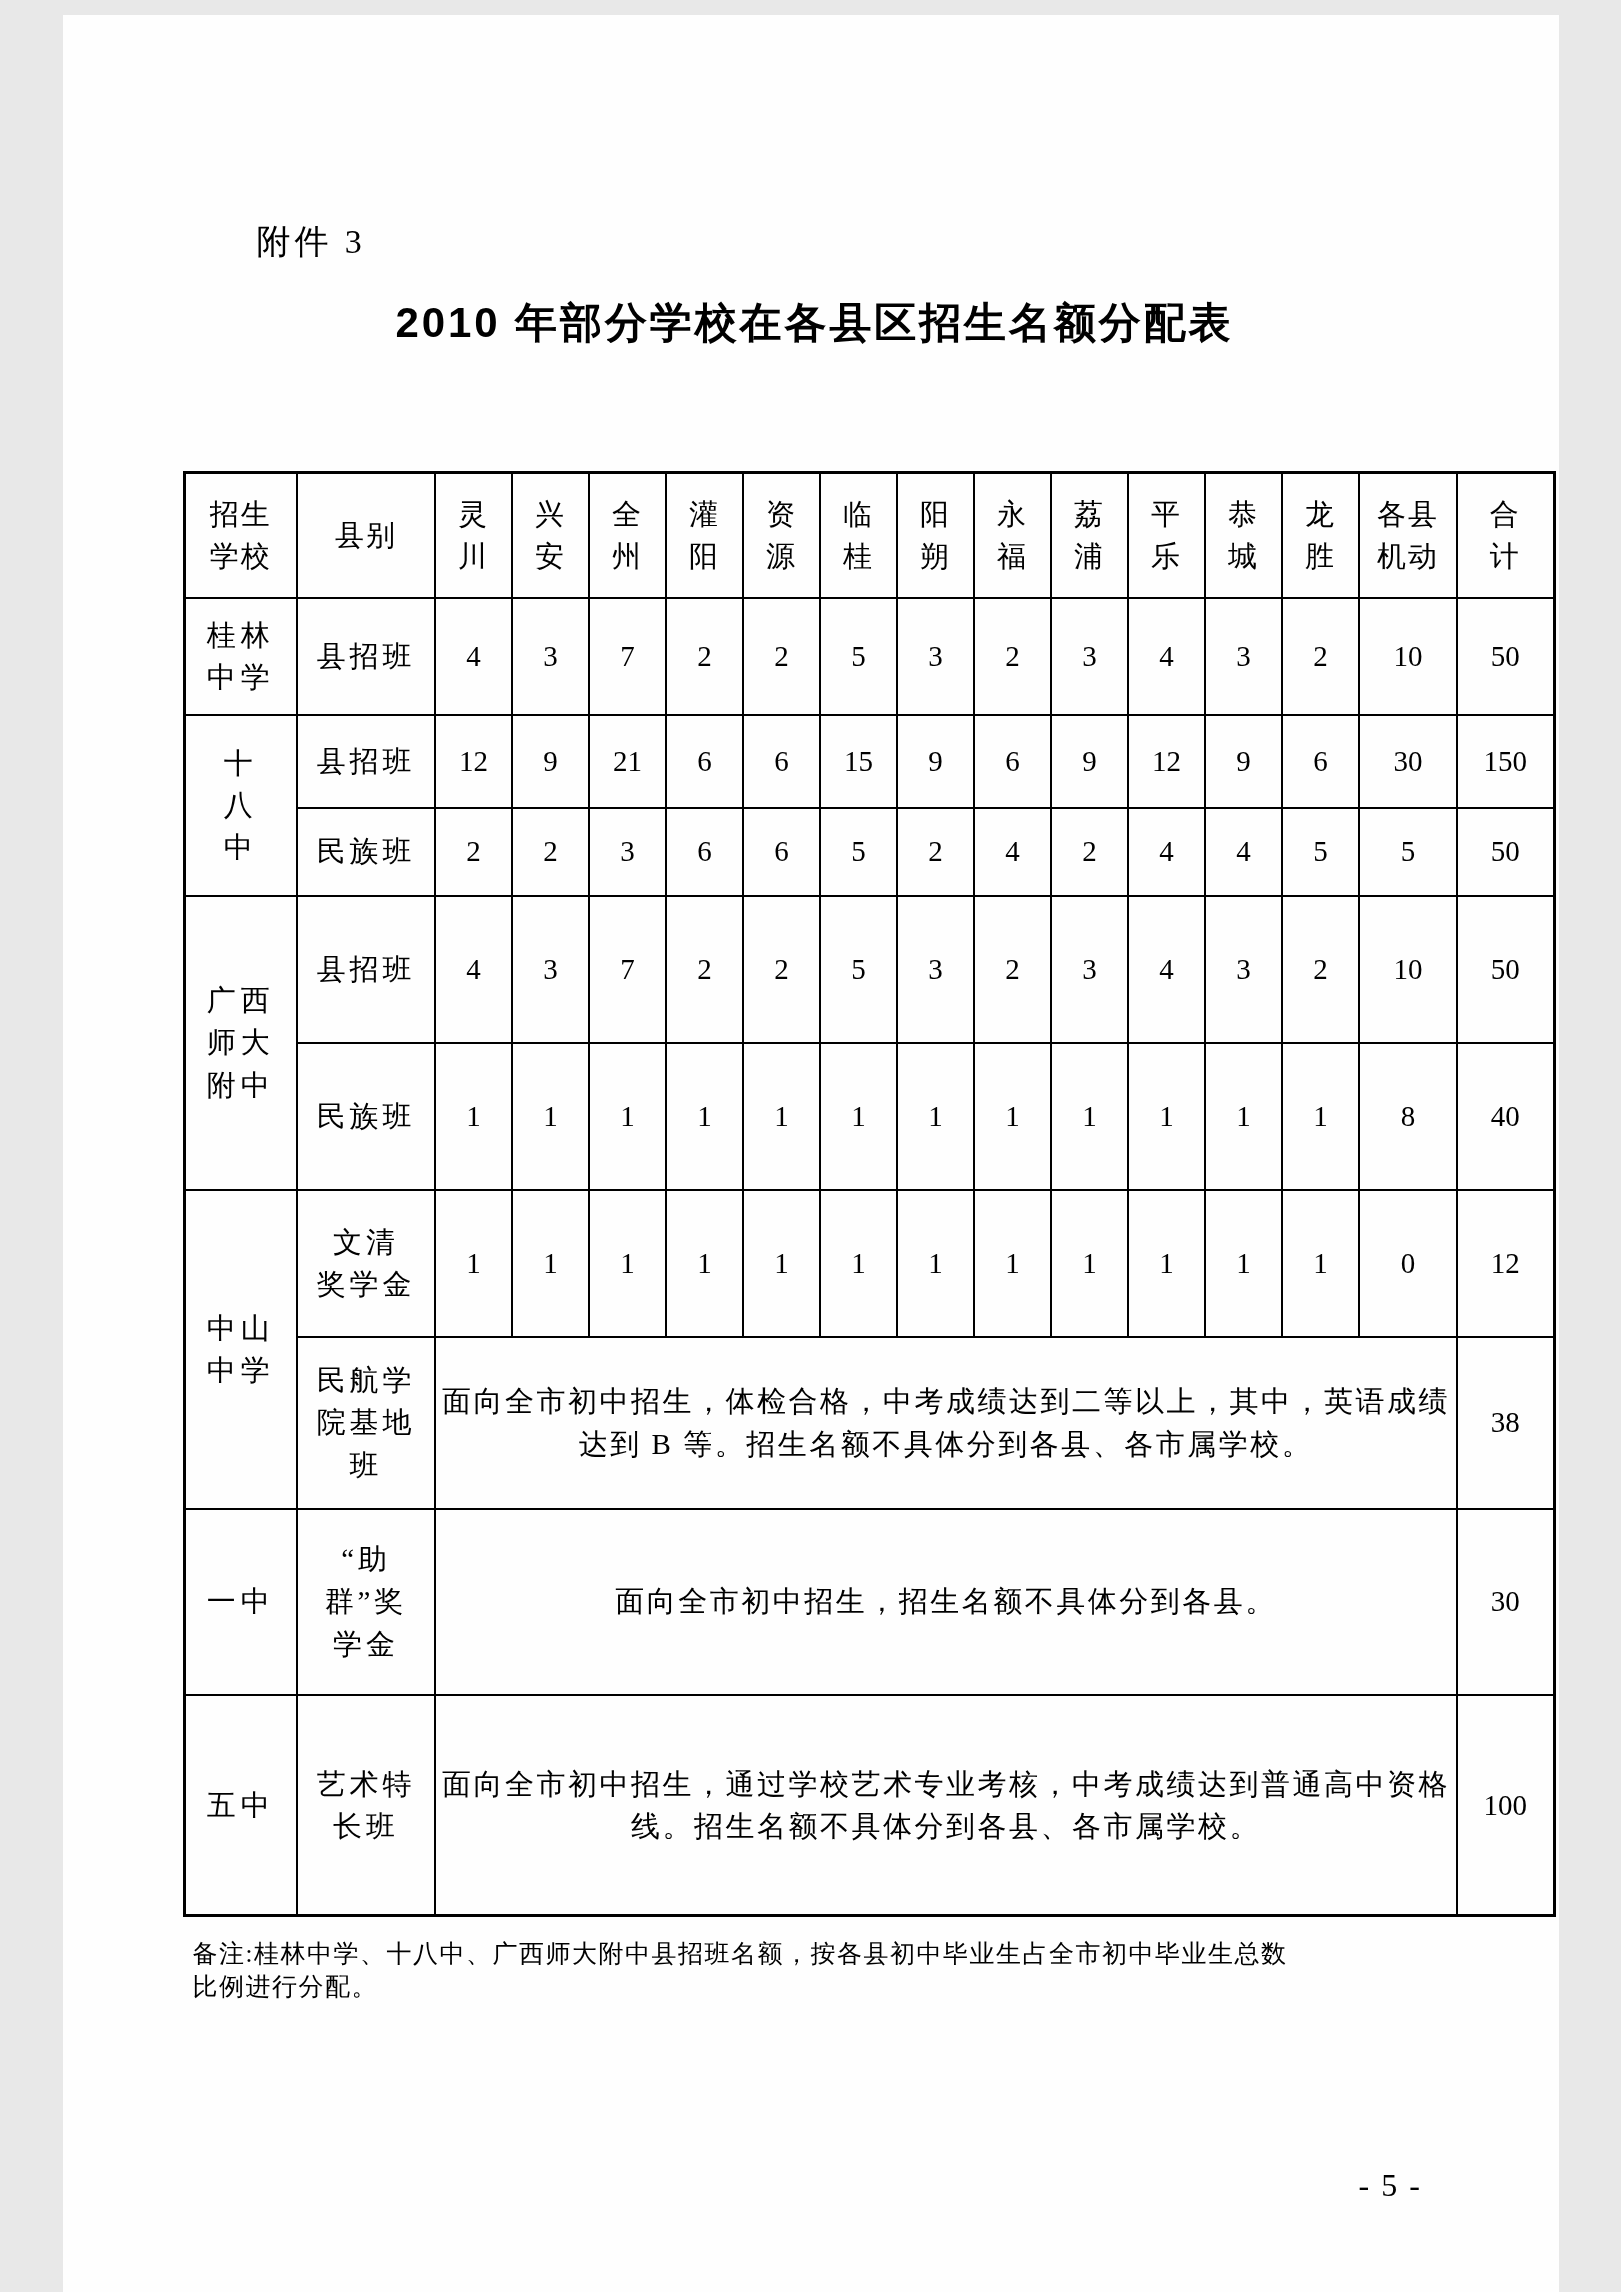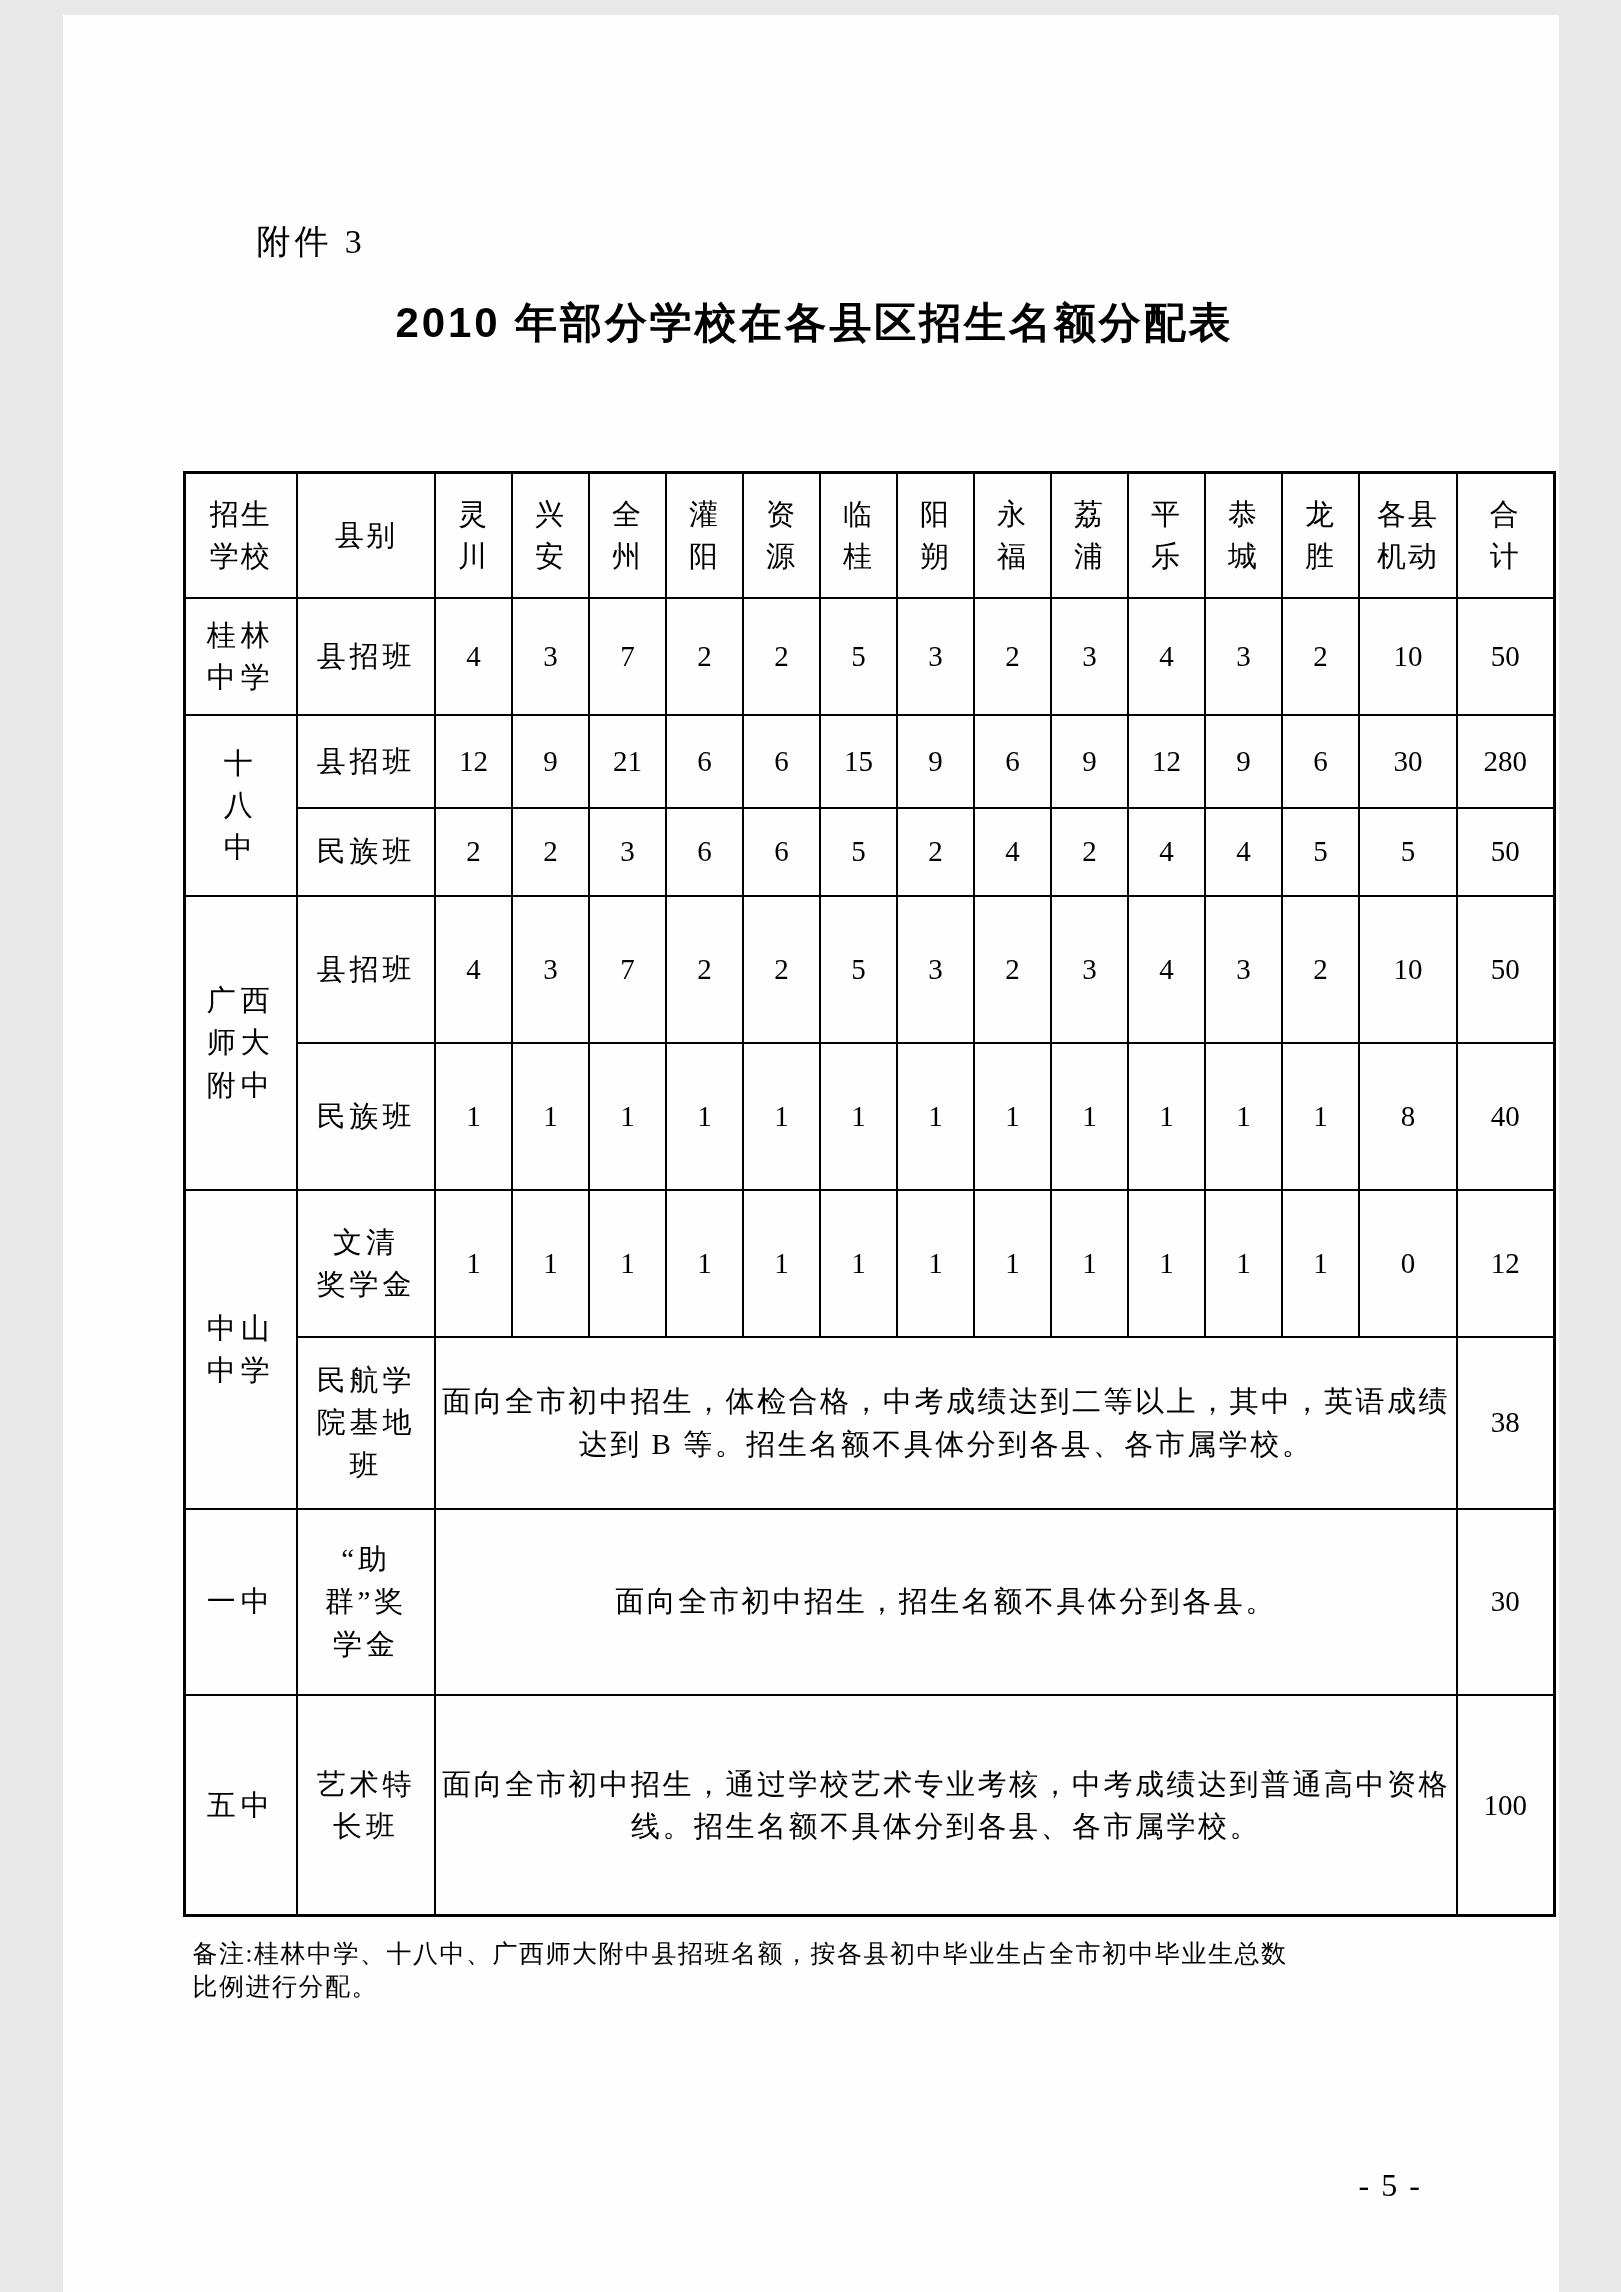--- a/index.html
+++ b/index.html
@@ -162,21 +162,21 @@
       <td class="num">6</td>
       <td class="num">6</td>
       <td class="num">15</td>
       <td class="num">9</td>
       <td class="num">6</td>
       <td class="num">9</td>
       <td class="num thickL">12</td>
       <td class="num">9</td>
       <td class="num">6</td>
       <td class="num">30</td>
-      <td class="num">280</td>
+      <td class="num">150</td>
     </tr>
 
     <tr class="sec-end" style="height:88px">
       <td class="cls">民族班</td>
       <td class="num thickL">2</td>
       <td class="num">2</td>
       <td class="num">3</td>
       <td class="num">6</td>
       <td class="num">6</td>
       <td class="num">5</td>

